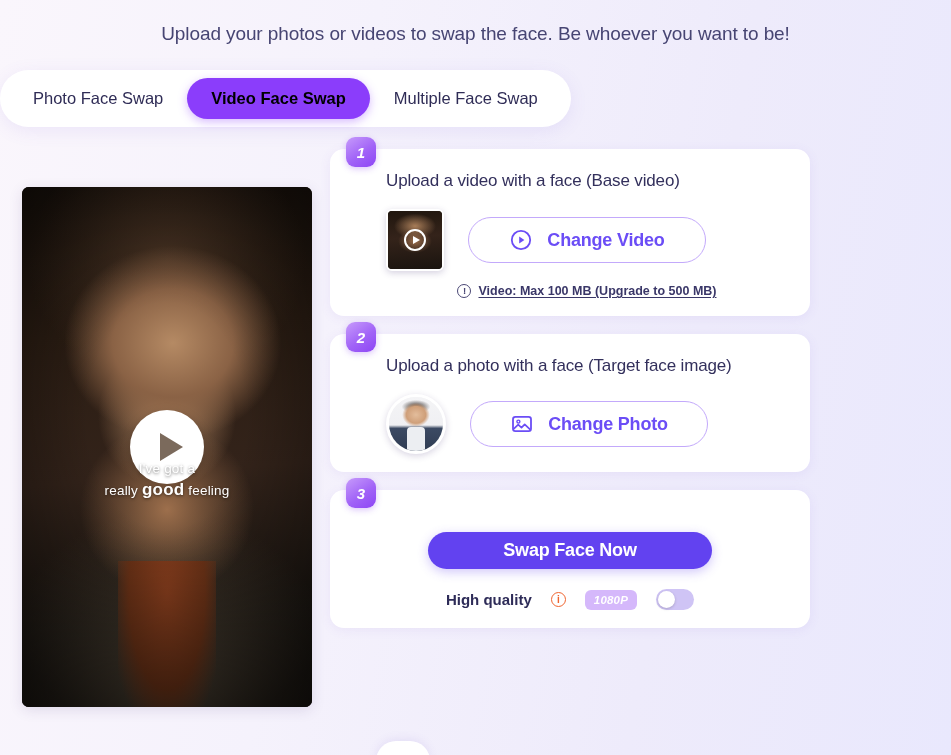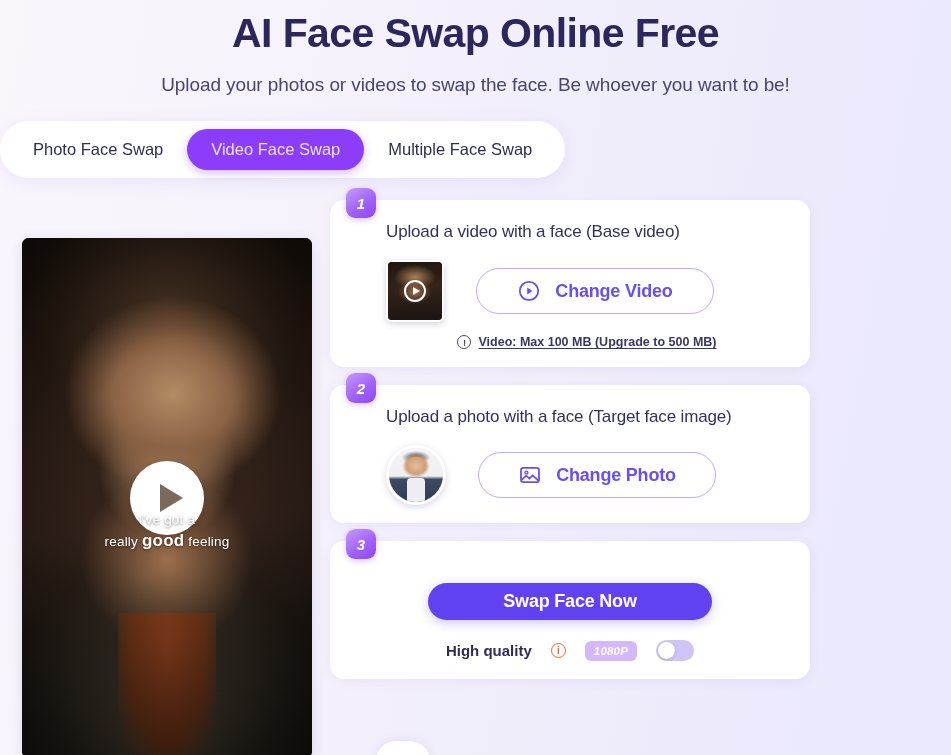--- a/index.html
+++ b/index.html
@@ -64,22 +64,22 @@
     white-space: nowrap;
     cursor: pointer;
     user-select: none;
     background: transparent;
     border: none;
     font-family: inherit;
   }
 
   .tab.active {
     background: #8b3dfb;
-    color: #e5e5e5;
-    font-weight: 400;
+    color: #000000;
+    font-weight: 700;
     box-shadow: 0 3px 10px rgba(139, 61, 251, 0.35);
   }
 
   
   .main {
     display: flex;
     gap: 18px;
     padding: 22px 20px 0 22px;
     align-items: flex-start;
   }
@@ -199,21 +199,21 @@
     font-size: 17px;
     font-weight: 400;
     color: #33305c;
     margin-left: 34px;
     letter-spacing: -0.15px;
   }
 
   .step-body {
     display: flex;
     align-items: center;
-    gap: 32px;
+    gap: 24px;
     margin-top: 18px;
     padding-left: 34px;
   }
 
   
   .thumb-video {
     width: 58px;
     height: 62px;
     border-radius: 6px;
     position: relative;
@@ -406,21 +406,20 @@
     height: 40px;
     border-radius: 22px;
     background: #ffffff;
     box-shadow: 0 -2px 10px rgba(110, 80, 200, 0.10);
   }
 </style>
 </head>
 <body>
 
 <div class="page-header">
-  <h1 class="page-title">AI Face Swap Online Free</h1>
   <p class="page-subtitle">Upload your photos or videos to swap the face. Be whoever you want to be!</p>
 </div>
 
 <div class="tabs-wrap">
   <div class="tabs">
     <button class="tab">Photo Face Swap</button>
     <button class="tab active">Video Face Swap</button>
     <button class="tab">Multiple Face Swap</button>
   </div>
 </div>

